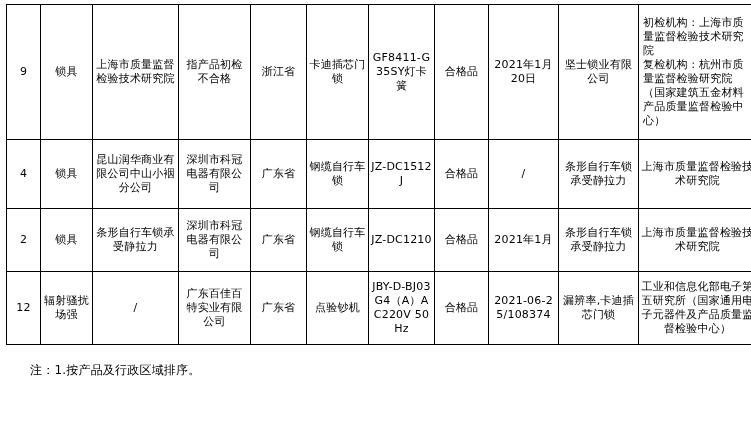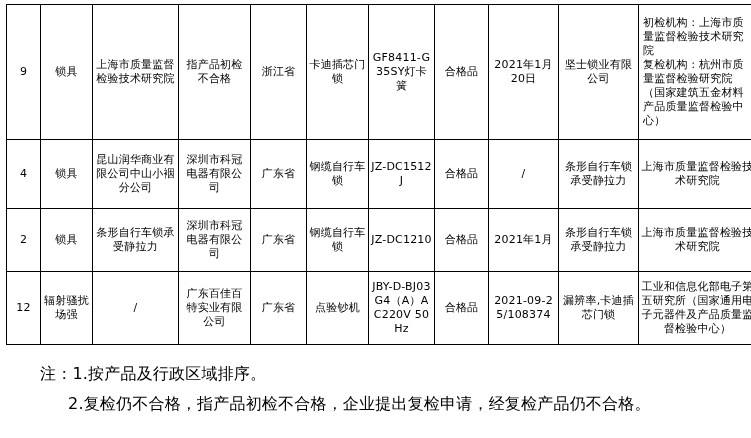--- a/index.html
+++ b/index.html
@@ -48,22 +48,22 @@
   .c8 { width: 70px; }
   .c9 { width: 80px; }
   .c10 { width: 118px; }
 
   .row-tall td { height: 128px; }
   .row-mid td  { height: 62px; }
   .row-low td  { height: 56px; }
   .row-b  td   { height: 66px; }
 
   .notes {
-    margin: 14px 0 0 40px;
-    font-size: 16px;
+    margin: 14px 0 0 30px;
+    font-size: 12px;
     line-height: 1.9;
     letter-spacing: 0.2px;
   }
   .notes .line {
     white-space: pre;
   }
   .notes .indent {
     padding-left: 28px;
   }
 </style>
@@ -135,26 +135,25 @@
 
       <tr class="row-b">
         <td>12</td>
         <td>辐射骚扰场强</td>
         <td>/</td>
         <td>广东百佳百特实业有限公司</td>
         <td>广东省</td>
         <td>点验钞机</td>
         <td>JBY-D-BJ03G4（A）AC220V 50Hz</td>
         <td>合格品</td>
-        <td>2021-09-25/108374</td>
+        <td>2021-06-25/108374</td>
         <td>漏辨率,卡迪插芯门锁</td>
         <td>工业和信息化部电子第五研究所（国家通用电子元器件及产品质量监督检验中心）</td>
 
       </tr>
     </tbody>
   </table>
 
   <div class="notes">
     <div class="line"><span>注：</span><span>1.按产品及行政区域排序。</span></div>
-    <div class="line indent"><span>2.复检仍不合格，指产品初检不合格，企业提出复检申请，经复检产品仍不合格。</span></div>
   </div>
 
 </div>
 
 </body></html>

